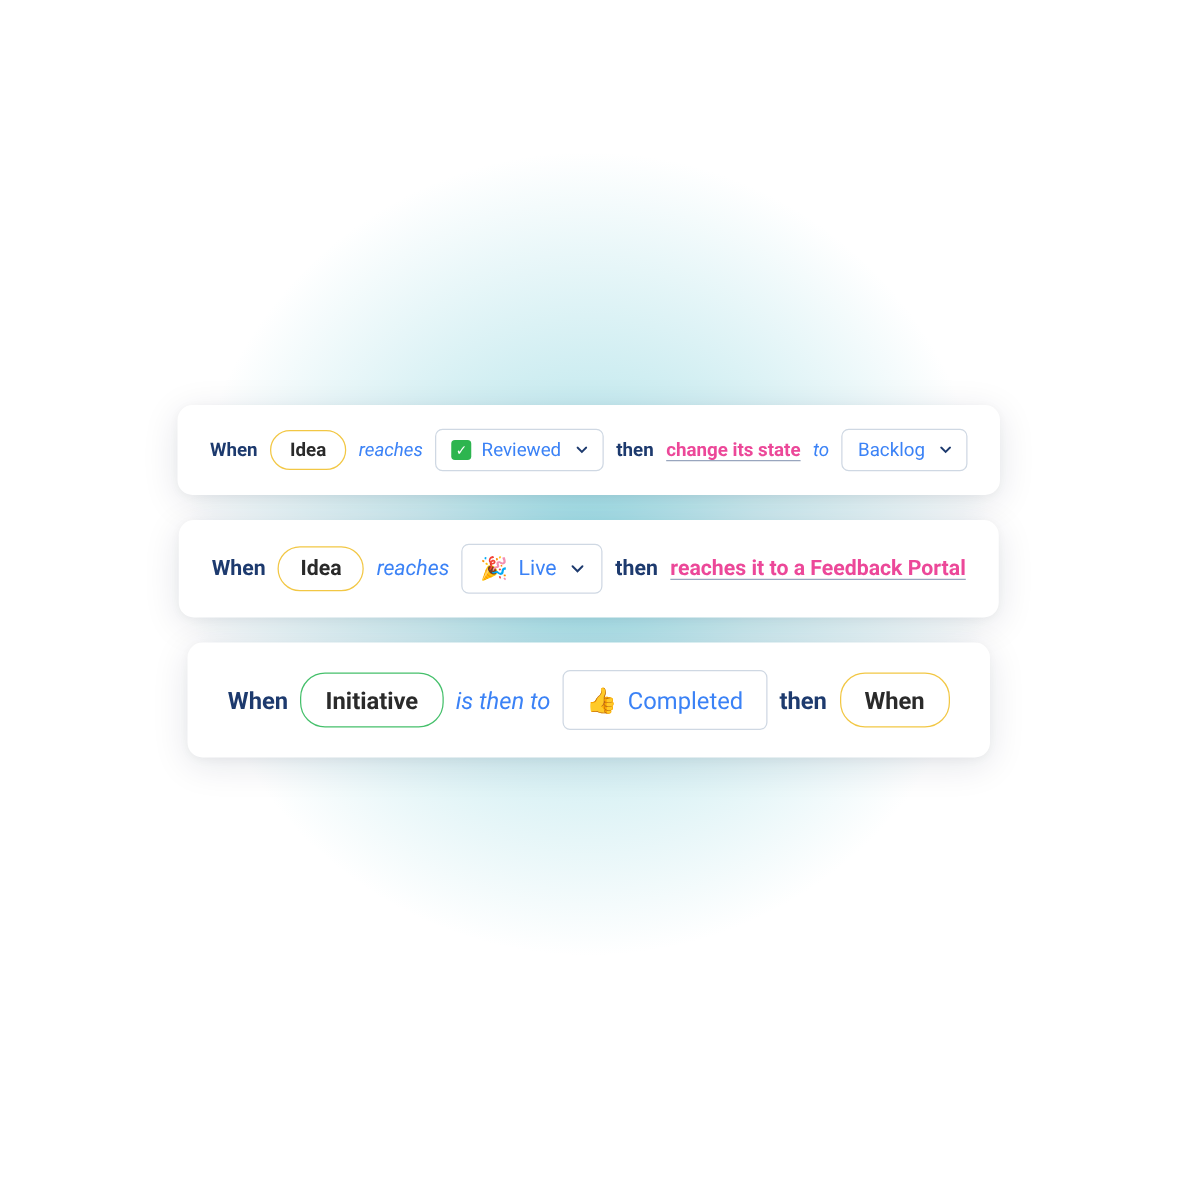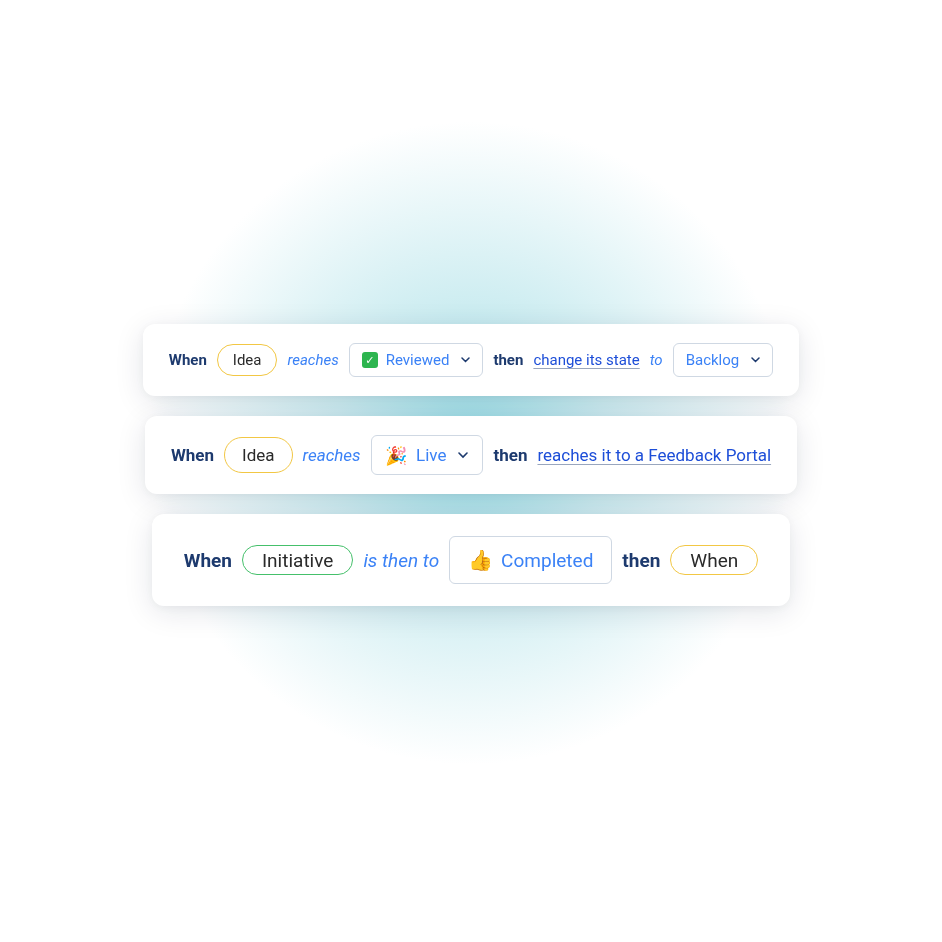--- a/index.html
+++ b/index.html
@@ -64,25 +64,25 @@
       color: #3b82f6;
       font-weight: 400;
       font-style: italic;
     }
     .pill {
       display: inline-flex;
       align-items: center;
       height: 32px;
       border-radius: 16px;
       padding: 0 15px;
-      font-weight: 400;
+      font-weight: 700;
       cursor: pointer;
     }
     .size-2 .pill { height: 36px; border-radius: 18px; padding: 0 17px;}
-    .size-3 .pill { height: 30px; border-radius: 20px; padding: 0 19px; font-size: 19px;}
+    .size-3 .pill { height: 44px; border-radius: 20px; padding: 0 19px; font-size: 19px;}
     .pill-yellow {
       border: 1.5px solid #f2c744;
       color: #2a2a2a;
     }
     .pill-green {
       border: 1.5px solid #45c06b;
       color: #2a2a2a;
     }
     .dropdown {
       display: inline-flex;
@@ -116,26 +116,26 @@
       font-size: 16px;
     }
     .size-2 .dropdown .emoji { font-size: 18px; }
     .size-3 .dropdown .emoji { font-size: 20px; }
     .caret {
       display: inline-block;
       margin-left: 4px;
     }
     .caret svg { display: block; }
     .link-action {
-      color: #1d4ed8;
+      color: #ec4899;
       text-decoration: underline;
       text-decoration-color: rgba(29,58,110,0.45);
       text-underline-offset: 3px;
       cursor: pointer;
-      font-weight: 400;
+      font-weight: 700;
     }
   </style>
 </head>
 <body>
 
 <div class="bg-glow"></div>
 
 <div class="rules-container">
 
   <div class="rule-card size-1">

